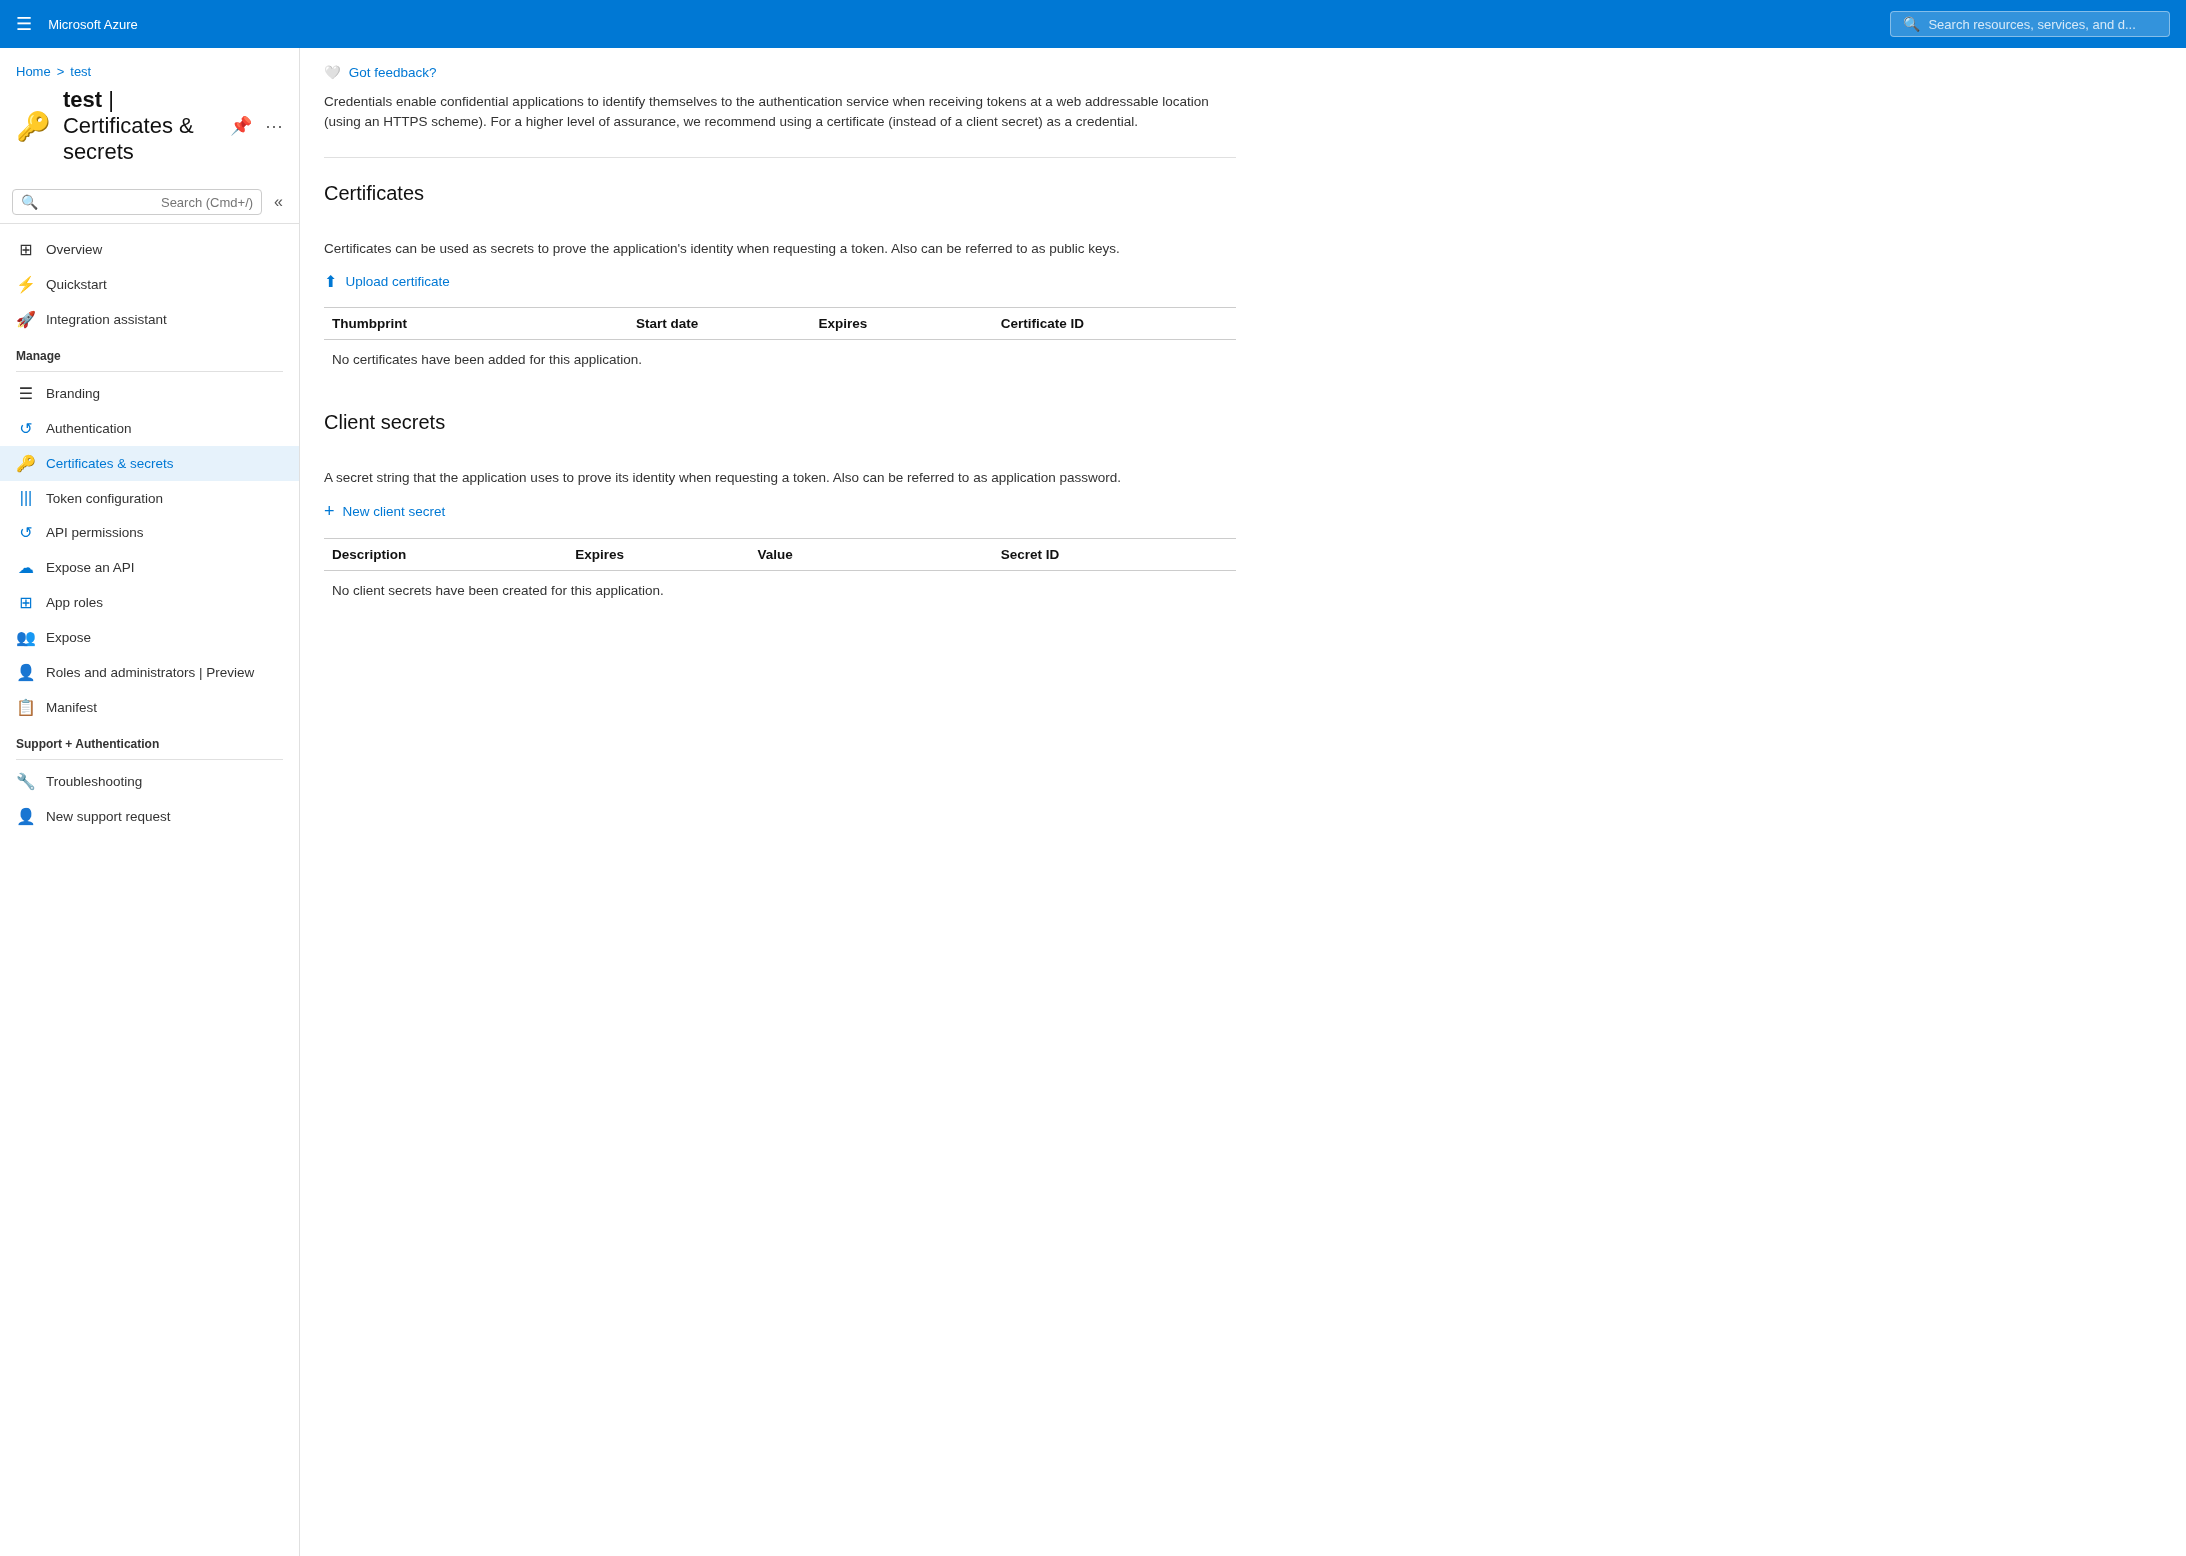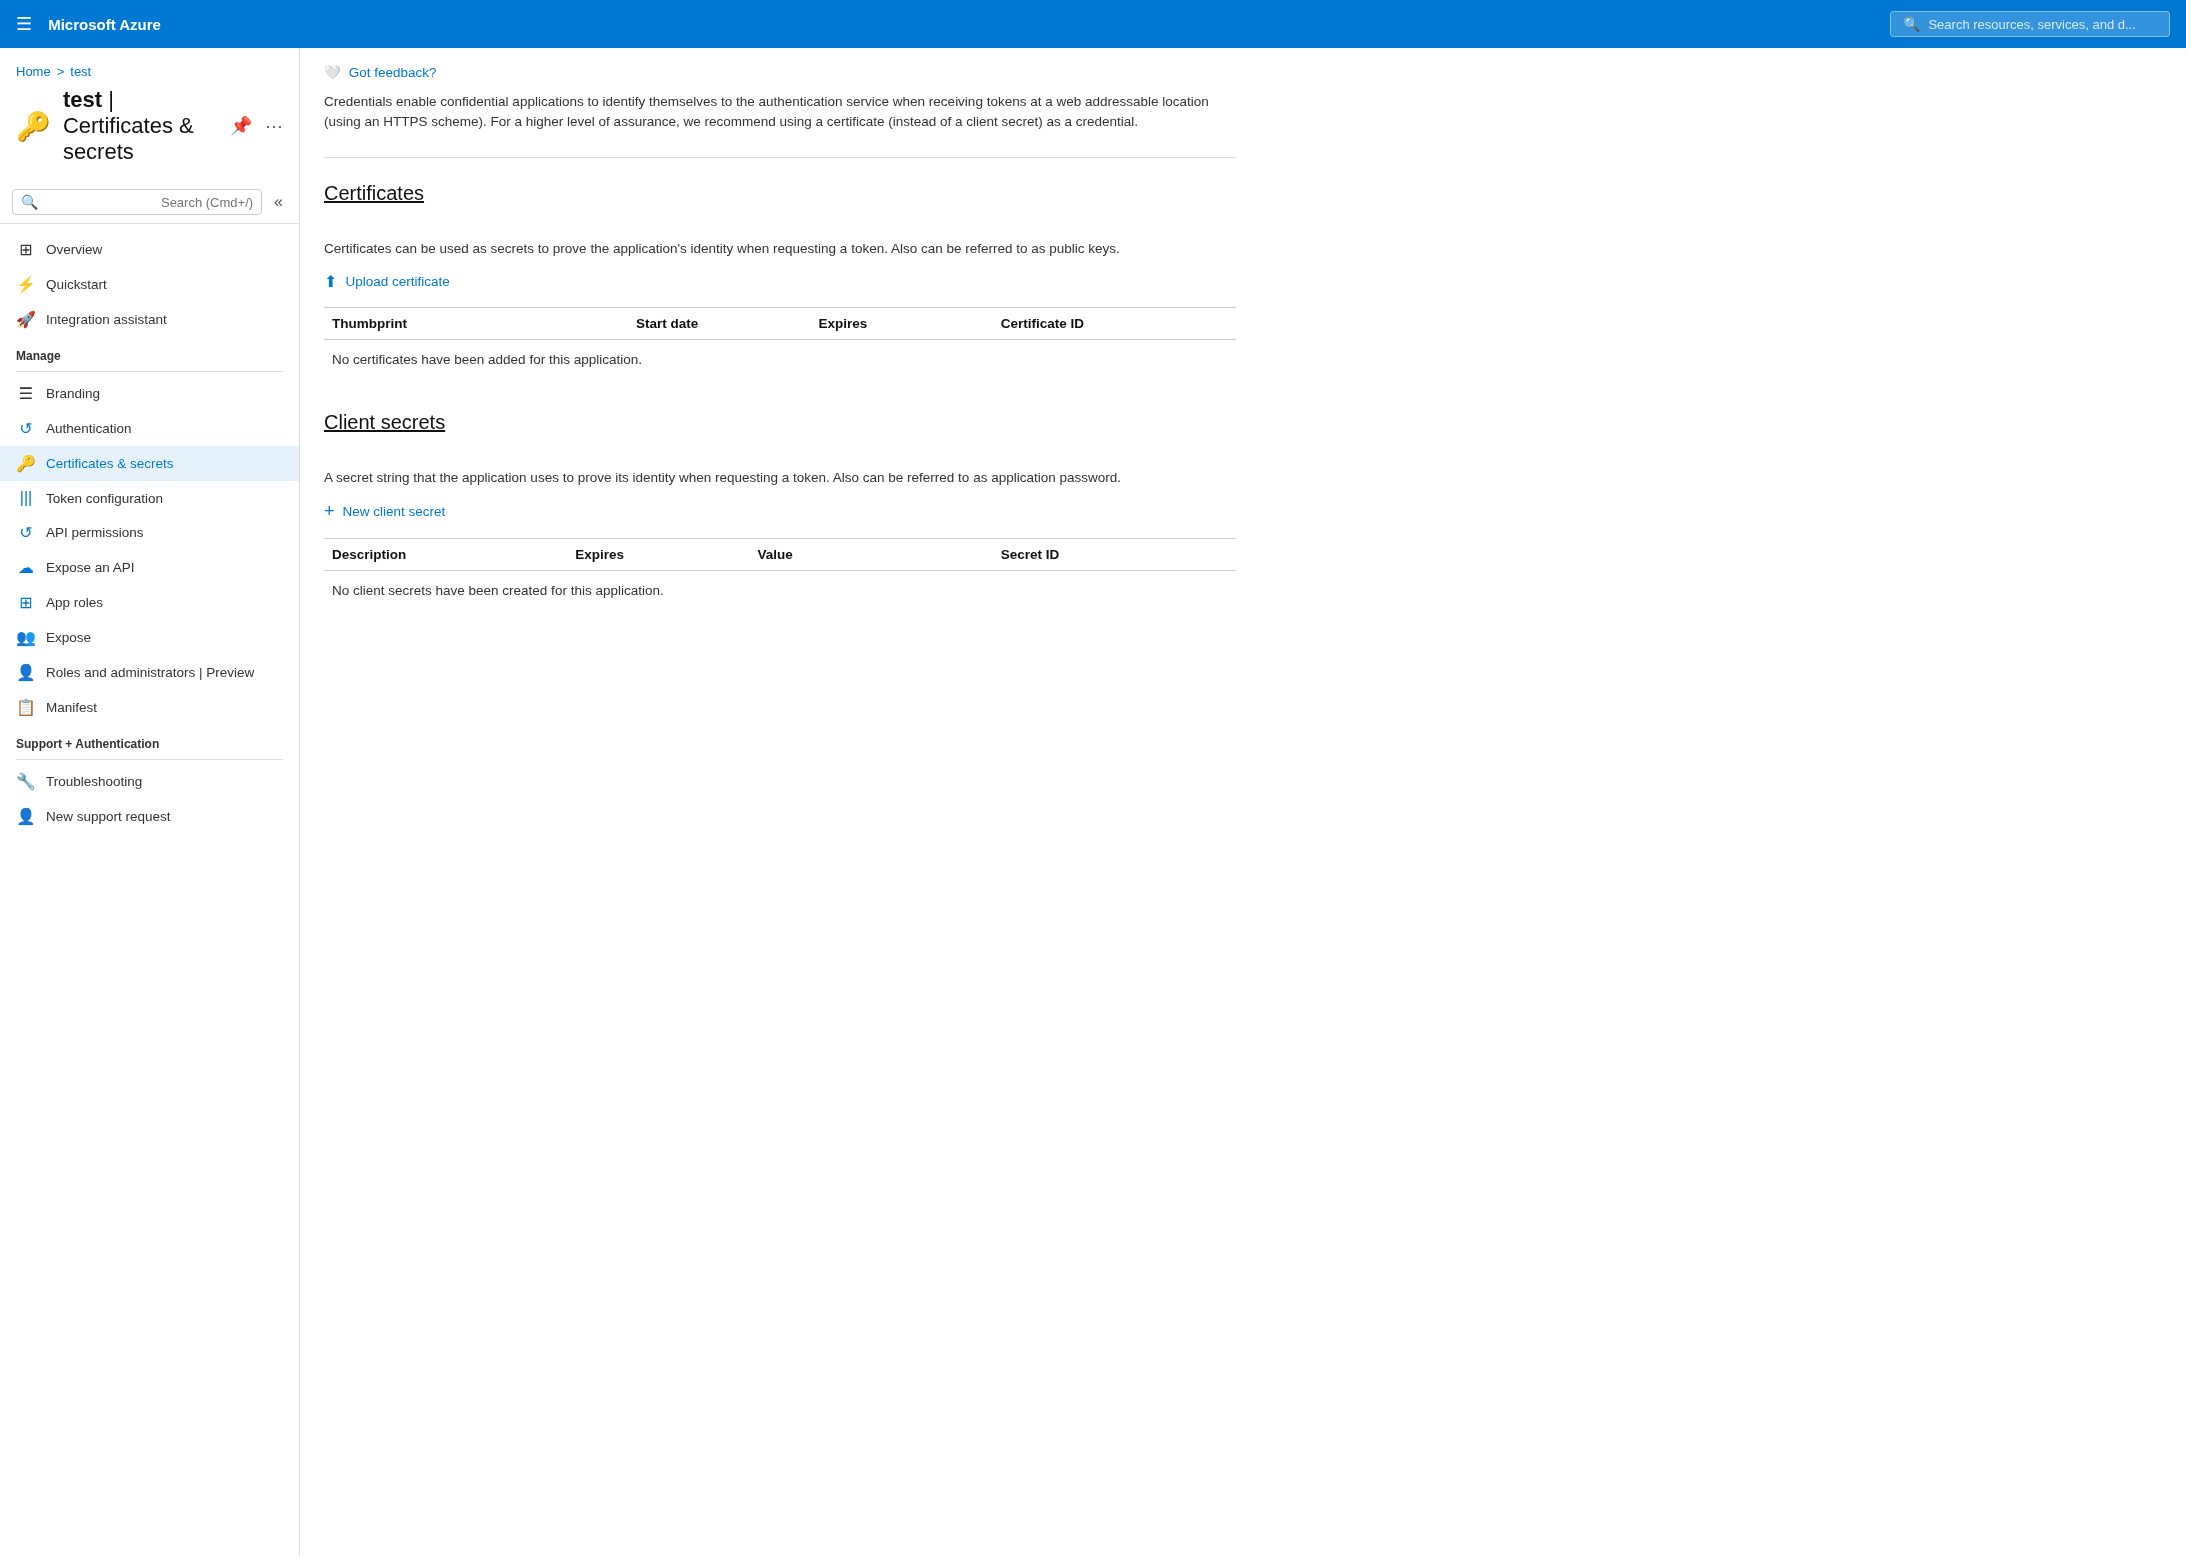--- a/index.html
+++ b/index.html
@@ -10,21 +10,21 @@
       background: #0078d4;
       color: white;
       display: flex;
       align-items: center;
       padding: 0 16px;
       height: 48px;
       flex-shrink: 0;
       gap: 16px;
     }
     .top-nav .hamburger { font-size: 18px; cursor: pointer; }
-    .top-nav .brand { font-weight: 700; font-size: 15px; }
+    .top-nav .brand { font-weight: 400; font-size: 13px; }
     .top-nav .search-bar {
       margin-left: auto;
       background: rgba(255,255,255,0.2);
       border: 1px solid rgba(255,255,255,0.4);
       border-radius: 4px;
       padding: 4px 12px;
       color: white;
       display: flex;
       align-items: center;
       gap: 8px;
@@ -177,21 +177,20 @@
       margin-bottom: 24px;
       border-bottom: 1px solid #e0e0e0;
       padding-bottom: 24px;
     }
 
     .section-title {
       font-size: 20px;
       font-weight: 300;
       color: #111;
       margin-bottom: 10px;
-      text-decoration: underline;
     }
 
     .section-desc {
       font-size: 13.5px;
       color: #333;
       margin-bottom: 16px;
       margin-top: 36px;
     }
 
     .action-link {

